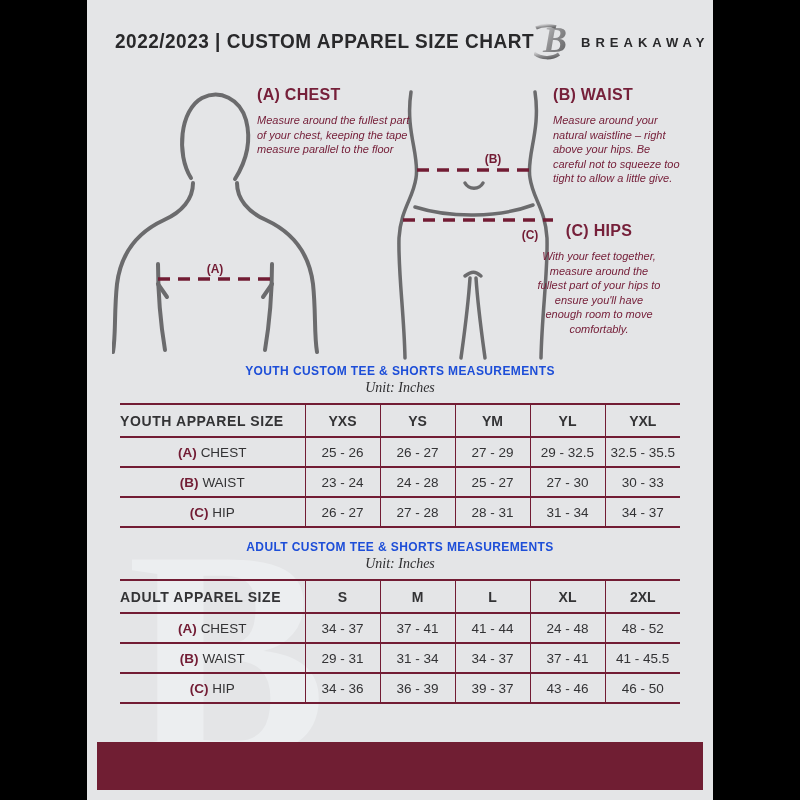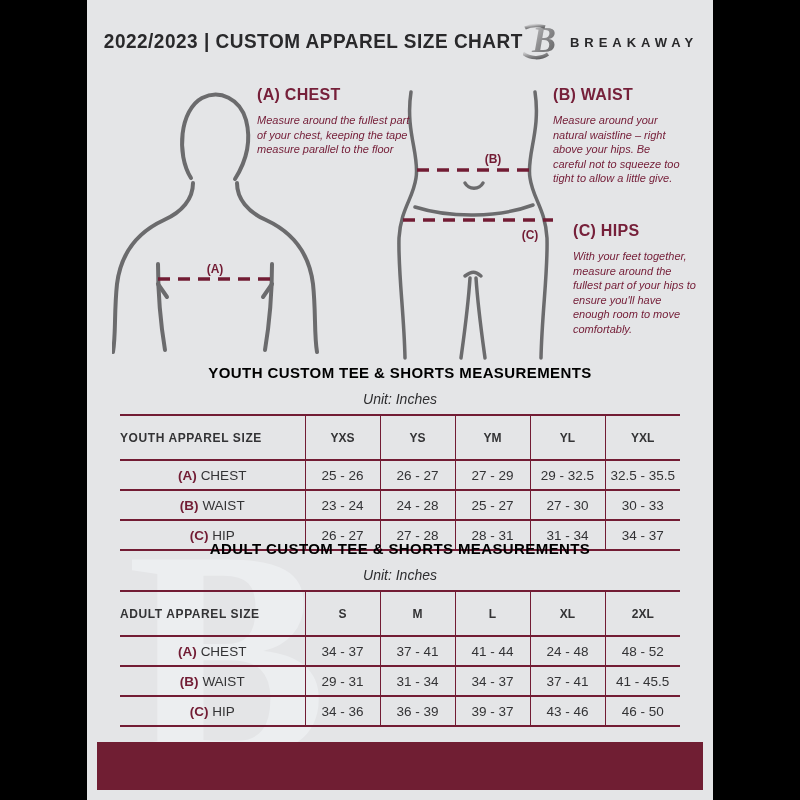--- a/index.html
+++ b/index.html
@@ -7,53 +7,53 @@
   body { background:#000; font-family:"Liberation Sans", sans-serif; position:relative; overflow:hidden; }
 
   .document { position:absolute; left:87px; top:0; width:626px; height:800px;
               background:#E4E5E7; overflow:hidden; }
 
   .watermark { position:absolute; left:40px; top:505px; z-index:0;
                font-family:"Liberation Serif", serif; font-weight:bold;
                font-size:300px; line-height:1; color:#ECEEF0; user-select:none; }
 
   .doc-header { position:absolute; left:28px; top:22px; width:572px; height:40px;
-                display:flex; justify-content:center; align-items:center; z-index:1; }
+                display:flex; justify-content:flex-start; align-items:center; z-index:1; }
   .doc-title { font-size:19px; font-weight:bold; letter-spacing:0.5px; color:#29292B;
                white-space:nowrap; transform:scaleY(1.08); transform-origin:left center; }
   .brand-lockup { display:flex; align-items:center; gap:9px; }
   .brand-name { font-size:13px; font-weight:bold; letter-spacing:5px; color:#29292B; }
 
   .figure { position:absolute; z-index:1; }
   .fig-upper { left:25px; top:86px; }
   .fig-torso { left:308px; top:86px; }
 
   .instr { position:absolute; z-index:1; color:#76203A; }
   .instr h3 { font-size:16px; font-weight:bold; letter-spacing:0.3px; margin-bottom:9px; color:#76203A; }
   .instr p  { font-size:11px; font-style:italic; line-height:1.32; }
   .instr-a { left:170px; top:86px;  width:154px; }
   .instr-b { left:466px; top:86px;  width:130px; }
-  .instr-c { left:486px; top:222px; width:124px; }
+  .instr-c { left:450px; top:222px; width:124px;text-align:center; }
 
   .table-block { position:absolute; left:0; width:626px; z-index:1; text-align:center; }
   .tb-youth { top:364px; }
   .tb-adult { top:540px; }
-  .tb-title { font-size:15px; font-weight:bold; letter-spacing:0.4px; color:#000000; }
-  .tb-unit  { font-size:14px; font-style:italic; color:#2E2E30; margin-top:10px; }
+  .tb-title { font-size:12px; font-weight:bold; letter-spacing:0.4px; color:#1d4ed8; }
+  .tb-unit  { font-size:14px; font-style:italic; color:#2E2E30; margin-top:2px;font-family:Liberation Serif, serif; }
 
   table.size-table { border-collapse:collapse; margin:7px auto 0 auto; width:560px; table-layout:fixed; }
   table.size-table th, table.size-table td {
       border-top:2px solid #721C34; padding:0; color:#333335; background:transparent; }
   table.size-table tbody tr:last-child td { border-bottom:2px solid #721C34; }
   table.size-table th + th, table.size-table td + td { border-left:1.5px solid #721C34; }
   table.size-table col.c-label { width:185px; }
   table.size-table col.c-size  { width:75px; }
   th.cell-first, td.cell-first { text-align:left; padding-left:14px; }
   th.cell-first { font-weight:400; font-size:13.5px; letter-spacing:0.6px; color:#3A3A3C; }
-  table.size-table th { font-size:12px; font-weight:bold; height:45px; }
+  table.size-table th { font-size:14px; font-weight:bold; height:33px; }
   table.size-table td { font-size:13.5px; height:30px; text-align:center; }
   td.cell-first { font-size:14px; }
   .pfx { color:#721C34; font-weight:bold; }
 
   .footer-bar { position:absolute; left:10px; top:742px; width:606px; height:48px;
                 background:#701E33; z-index:2; }
 </style>
 </head>
 <body>
 

